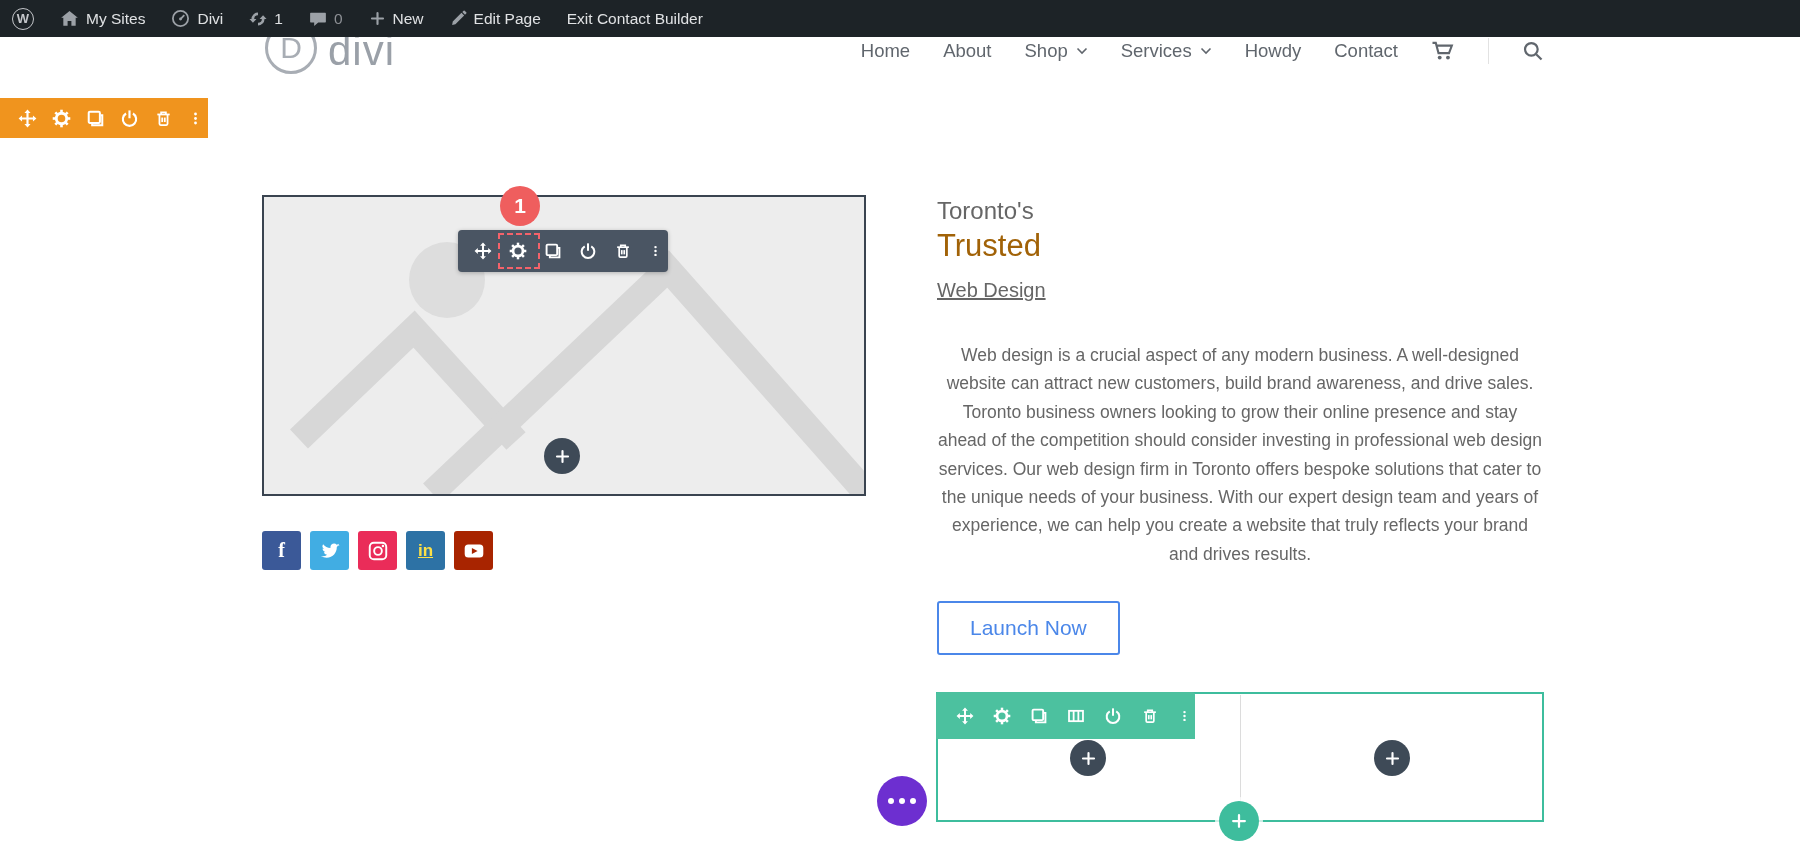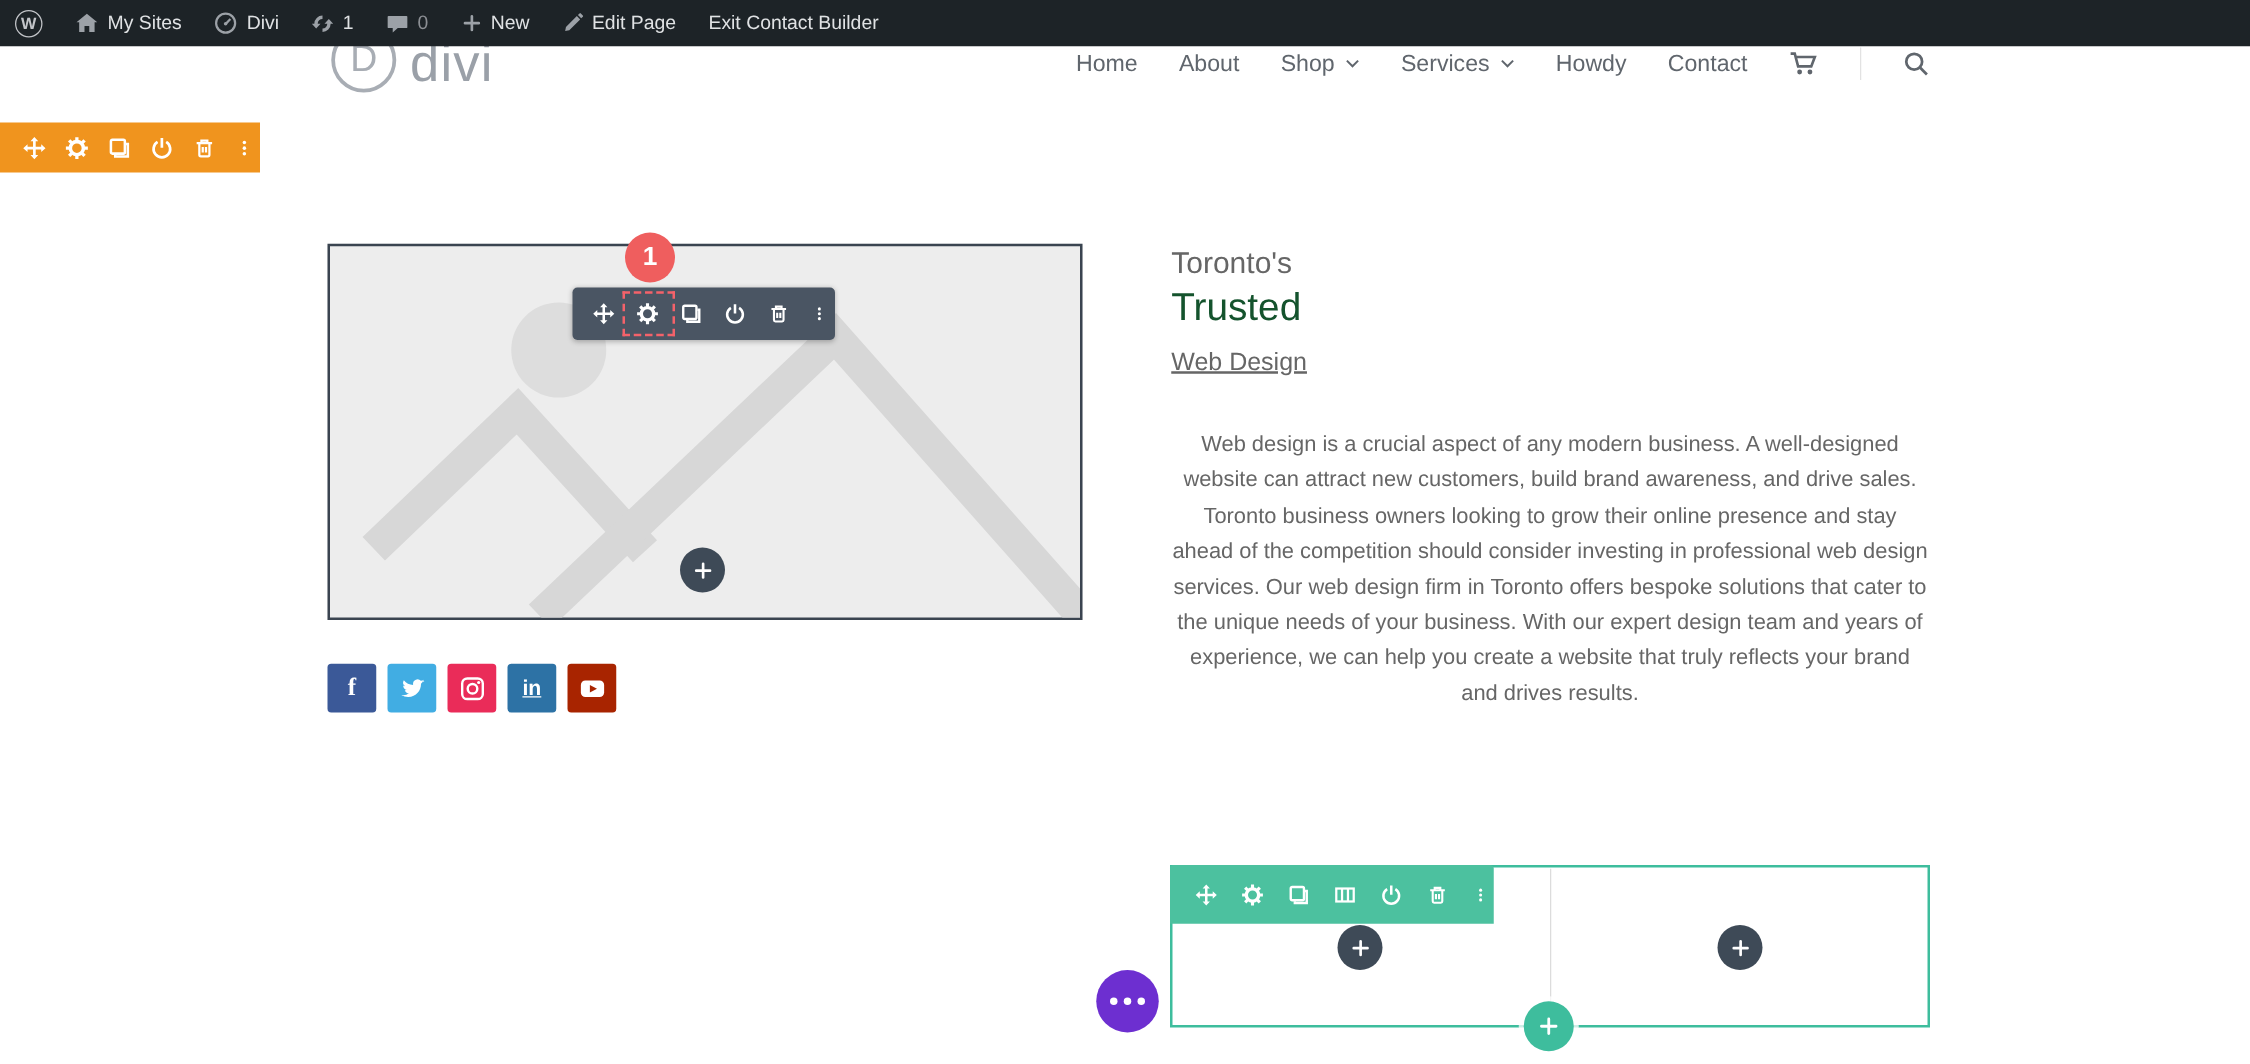--- a/index.html
+++ b/index.html
@@ -54,25 +54,25 @@
            align-items:center; justify-content:center; z-index:13; }
   .add-circle { position:absolute; width:36px; height:36px; border-radius:50%;
                 background:#3e4a57; display:flex; align-items:center; justify-content:center;
                 color:#fff; cursor:pointer; z-index:8; }
 
   
   .social-row { position:absolute; left:262px; top:531px; display:flex; gap:9px; }
   .social-tile { width:39px; height:39px; border-radius:3px; display:flex; align-items:center;
                  justify-content:center; color:#fff; cursor:pointer; }
   .social-letter { color:#fff; font-weight:bold; font-size:20px; font-family:"Liberation Serif", serif; }
-  .social-letter-sans { color:#ffffff; font-weight:bold; font-size:17px;text-decoration:underline; }
+  .social-letter-sans { color:#fde047; font-weight:bold; font-size:17px;text-decoration:underline; }
 
   
   .eyebrow { position:absolute; left:937px; top:197px; font-size:24px; color:#666; }
-  .heading { position:absolute; left:937px; top:228px; font-size:31px; font-weight:500; color:#14532d; }
+  .heading { position:absolute; left:937px; top:228px; font-size:31px; font-weight:500; color:#a16207; }
   .subheading { position:absolute; left:937px; top:279px; font-size:20px; color:#666;text-decoration:underline; }
   .body-text { position:absolute; left:937px; top:341px; width:606px; font-size:17.5px;
                line-height:28.4px; color:#666;text-align:center; }
   .cta-button { position:absolute; left:937px; top:601px; padding:13px 31px; border:2px solid #4b87e9;
                 border-radius:3px; background:#fff; color:#4b87e9; font-size:21px; cursor:pointer;
                 font-family:"Liberation Sans", sans-serif; }
 
   
   .green-row { position:absolute; left:936px; top:692px; width:608px; height:130px;
                border:2px solid #3ebd9d; background:#fff; z-index:5; }
@@ -398,20 +398,21 @@
       <svg class="ic" width="24" height="24">
           <use href="#i-yt"></use>
         </svg>
     </span>
   </div>
 
   <div class="eyebrow">Toronto's</div>
   <div class="heading">Trusted</div>
   <div class="subheading">Web Design</div>
   <div class="body-text">Web design is a crucial aspect of any modern business. A well-designed website can attract new customers, build brand awareness, and drive sales. Toronto business owners looking to grow their online presence and stay ahead of the competition should consider investing in professional web design services. Our web design firm in Toronto offers bespoke solutions that cater to the unique needs of your business. With our expert design team and years of experience, we can help you create a website that truly reflects your brand and drives results.</div>
+  <button class="cta-button">Launch Now</button>
 
   <div class="green-row"></div>
   <div class="col-divider"></div>
 
   <div class="tb row-toolbar">
     <span class="tb-icon">
         <svg class="ic" width="18" height="18">
           <use href="#i-move"></use>
         </svg>
       </span>

